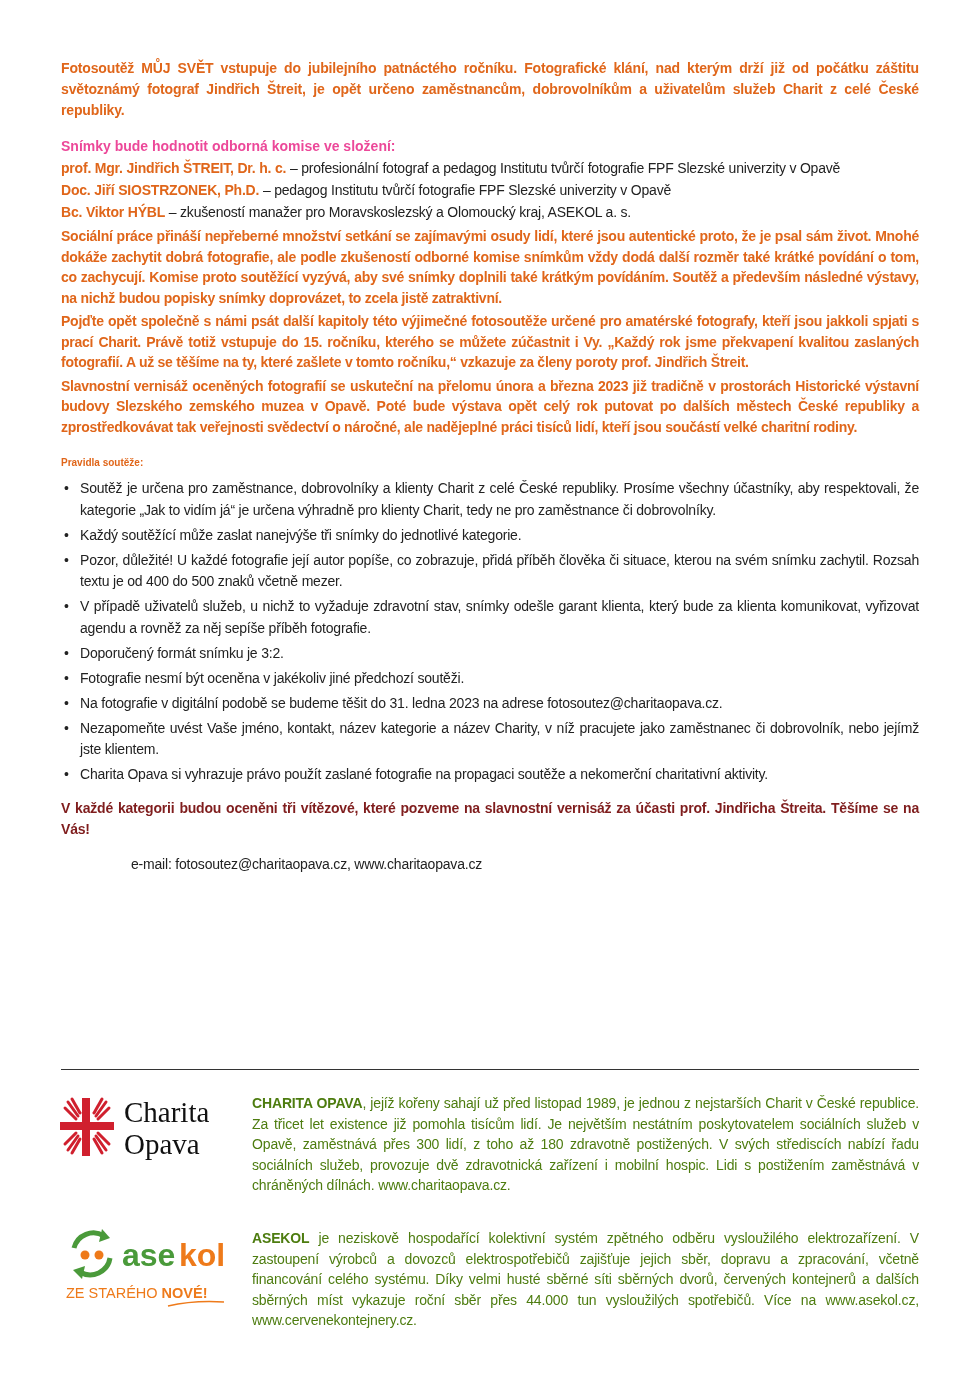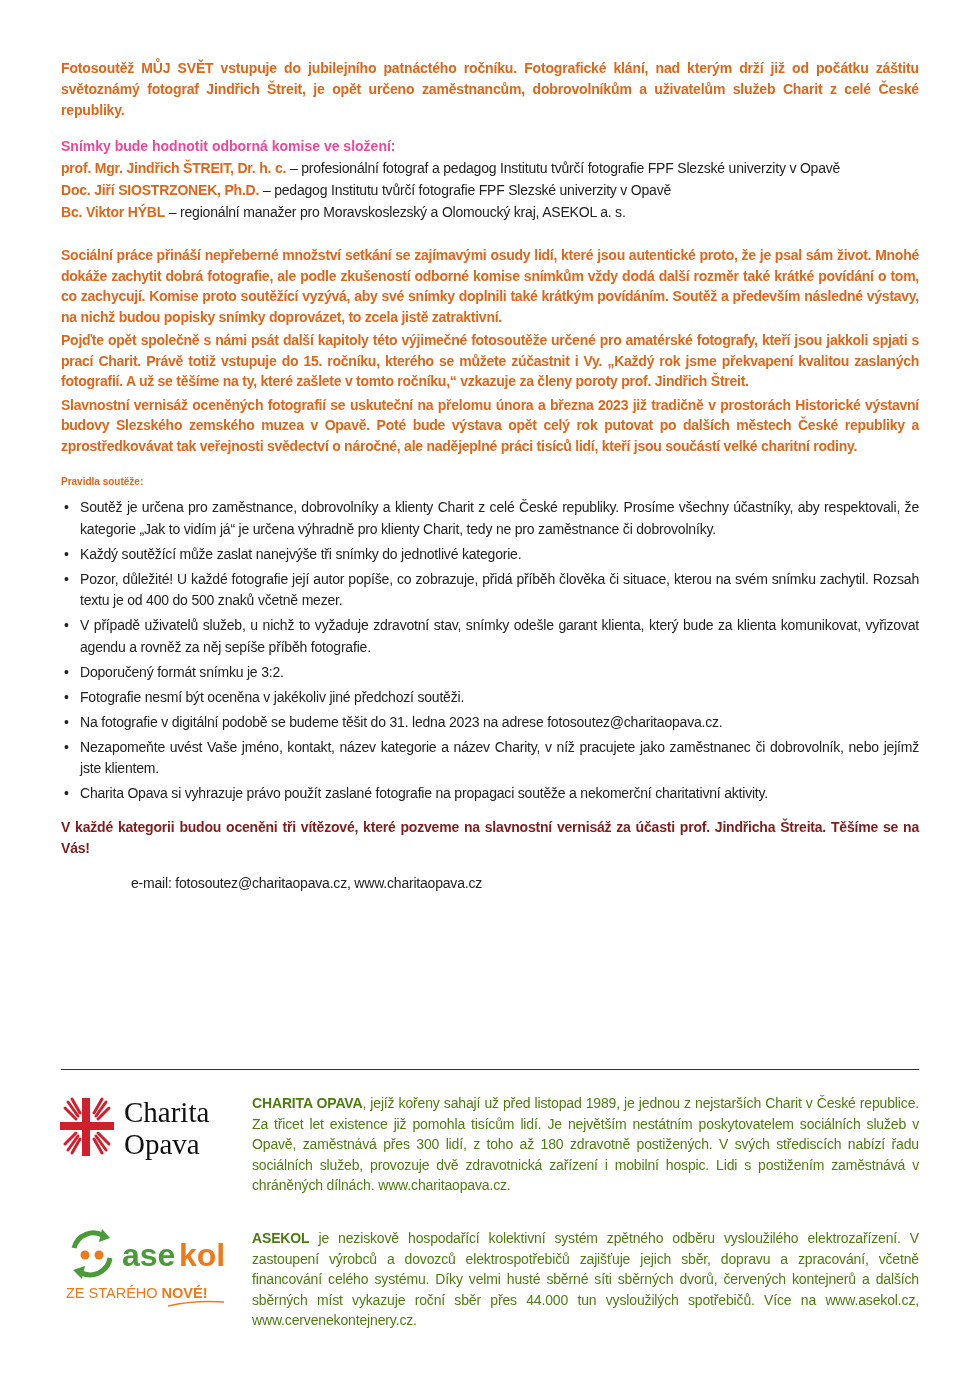--- a/index.html
+++ b/index.html
@@ -6,21 +6,21 @@
   body { width:980px; height:1385px; position:relative; overflow:hidden;
          font-family:"Liberation Sans", sans-serif; color:#222; }
   .page { position:absolute; left:61px; top:58px; width:858px; }
   .orange { color:#E0661A; }
   p { margin:0; }
   .intro { font-size:14px; line-height:21px; font-weight:bold; text-align:justify; letter-spacing:-0.15px; }
   .komise-title { margin-top:15px; font-size:14px; line-height:21px; font-weight:bold; color:#ec4899; }
   .member { font-size:14px; line-height:21px; margin-top:1px; letter-spacing:-0.2px; }
   .member .name { color:#E0661A; font-weight:bold;margin-top:15px; }
   .block { font-size:14px; line-height:20.5px; font-weight:bold; text-align:justify; color:#E0661A; letter-spacing:-0.25px; }
-  .block.first { margin-top:22px; }
+  .block.first { margin-top:3px; }
   .block.next { margin-top:3px; }
   .rules-title { margin-top:15px; font-size:10px; font-weight:bold; color:#E0661A; line-height:22px; }
   ul.rules { list-style:none; margin:4px 0 0 0; padding:0; }
   ul.rules li { position:relative; padding-left:19px; font-size:14px; line-height:21.5px; margin-bottom:3.5px; text-align:justify; letter-spacing:-0.2px; }
   ul.rules li .bullet { position:absolute; left:3px; top:0; }
   .closing { margin-top:12px; font-size:14px; line-height:21px; font-weight:bold; color:#7f1d1d; text-align:justify; letter-spacing:-0.2px; }
   .contact { margin-top:14px; font-size:14px; line-height:21.5px; letter-spacing:-0.2px; }
   .contact .indent { padding-left:70px; }
   .divider { position:absolute; left:61px; top:1069px; width:858px; height:0; border-top:1.5px solid #333; }
   .logo-charita { position:absolute; left:60px; top:1092px; width:180px; height:70px; }
@@ -32,21 +32,21 @@
 </style>
 </head>
 <body>
 
 <div class="page">
   <p class="intro orange">Fotosoutěž MŮJ SVĚT vstupuje do jubilejního patnáctého ročníku. Fotografické klání, nad kterým drží již od počátku záštitu světoznámý fotograf Jindřich Štreit, je opět určeno zaměstnancům, dobrovolníkům a uživatelům služeb Charit z celé České republiky.</p>
 
   <p class="komise-title">Snímky bude hodnotit odborná komise ve složení:</p>
   <p class="member"><span class="name">prof. Mgr. Jindřich ŠTREIT, Dr. h. c.</span><span> – profesionální fotograf a pedagog Institutu tvůrčí fotografie FPF Slezské univerzity v Opavě</span></p>
   <p class="member"><span class="name">Doc. Jiří SIOSTRZONEK, Ph.D.</span><span> – pedagog Institutu tvůrčí fotografie FPF Slezské univerzity v Opavě</span></p>
-  <p class="member"><span class="name">Bc. Viktor HÝBL</span><span> – regionální manažer pro Moravskoslezský a Olomoucký kraj, ASEKOL a. s.</span></p>
+  <p class="member"><span class="name">Bc. Viktor HÝBL</span><span> – zkušeností manažer pro Moravskoslezský a Olomoucký kraj, ASEKOL a. s.</span></p>
 
   <p class="block first">Sociální práce přináší nepřeberné množství setkání se zajímavými osudy lidí, které jsou autentické proto, že je psal sám život. Mnohé dokáže zachytit dobrá fotografie, ale podle zkušeností odborné komise snímkům vždy dodá další rozměr také krátké povídání o tom, co zachycují.  Komise proto soutěžící vyzývá, aby své snímky doplnili také krátkým povídáním. Soutěž a především následné výstavy, na nichž budou popisky snímky doprovázet, to zcela jistě zatraktivní.</p>
   <p class="block next">Pojďte opět společně s námi psát další kapitoly této výjimečné fotosoutěže určené pro amatérské fotografy, kteří jsou jakkoli spjati s prací Charit. Právě totiž vstupuje do 15. ročníku, kterého se můžete zúčastnit i Vy. „Každý rok jsme překvapení kvalitou zaslaných fotografií. A už se těšíme na ty, které zašlete v tomto ročníku,“ vzkazuje za členy poroty prof. Jindřich Štreit.</p>
   <p class="block next">Slavnostní vernisáž oceněných fotografií se uskuteční na přelomu února a března 2023 již tradičně v prostorách Historické výstavní budovy Slezského zemského muzea v Opavě. Poté bude výstava opět celý rok putovat po dalších městech České republiky a zprostředkovávat tak veřejnosti svědectví o náročné, ale nadějeplné práci tisíců lidí, kteří jsou součástí velké charitní rodiny.</p>
 
   <p class="rules-title">Pravidla soutěže:</p>
   <ul class="rules">
     <li><span class="bullet">•</span><span>Soutěž je určena pro zaměstnance, dobrovolníky a klienty Charit z celé České republiky. Prosíme všechny účastníky, aby respektovali, že kategorie „Jak to vidím já“ je určena výhradně pro klienty Charit, tedy ne pro zaměstnance či dobrovolníky.</span></li>
     <li><span class="bullet">•</span><span>Každý soutěžící může zaslat nanejvýše tři snímky do jednotlivé kategorie.</span></li>
     <li><span class="bullet">•</span><span>Pozor, důležité! U každé fotografie její autor popíše, co zobrazuje, přidá příběh člověka či situace, kterou na svém snímku zachytil. Rozsah textu je od 400 do 500 znaků včetně mezer.</span></li>

